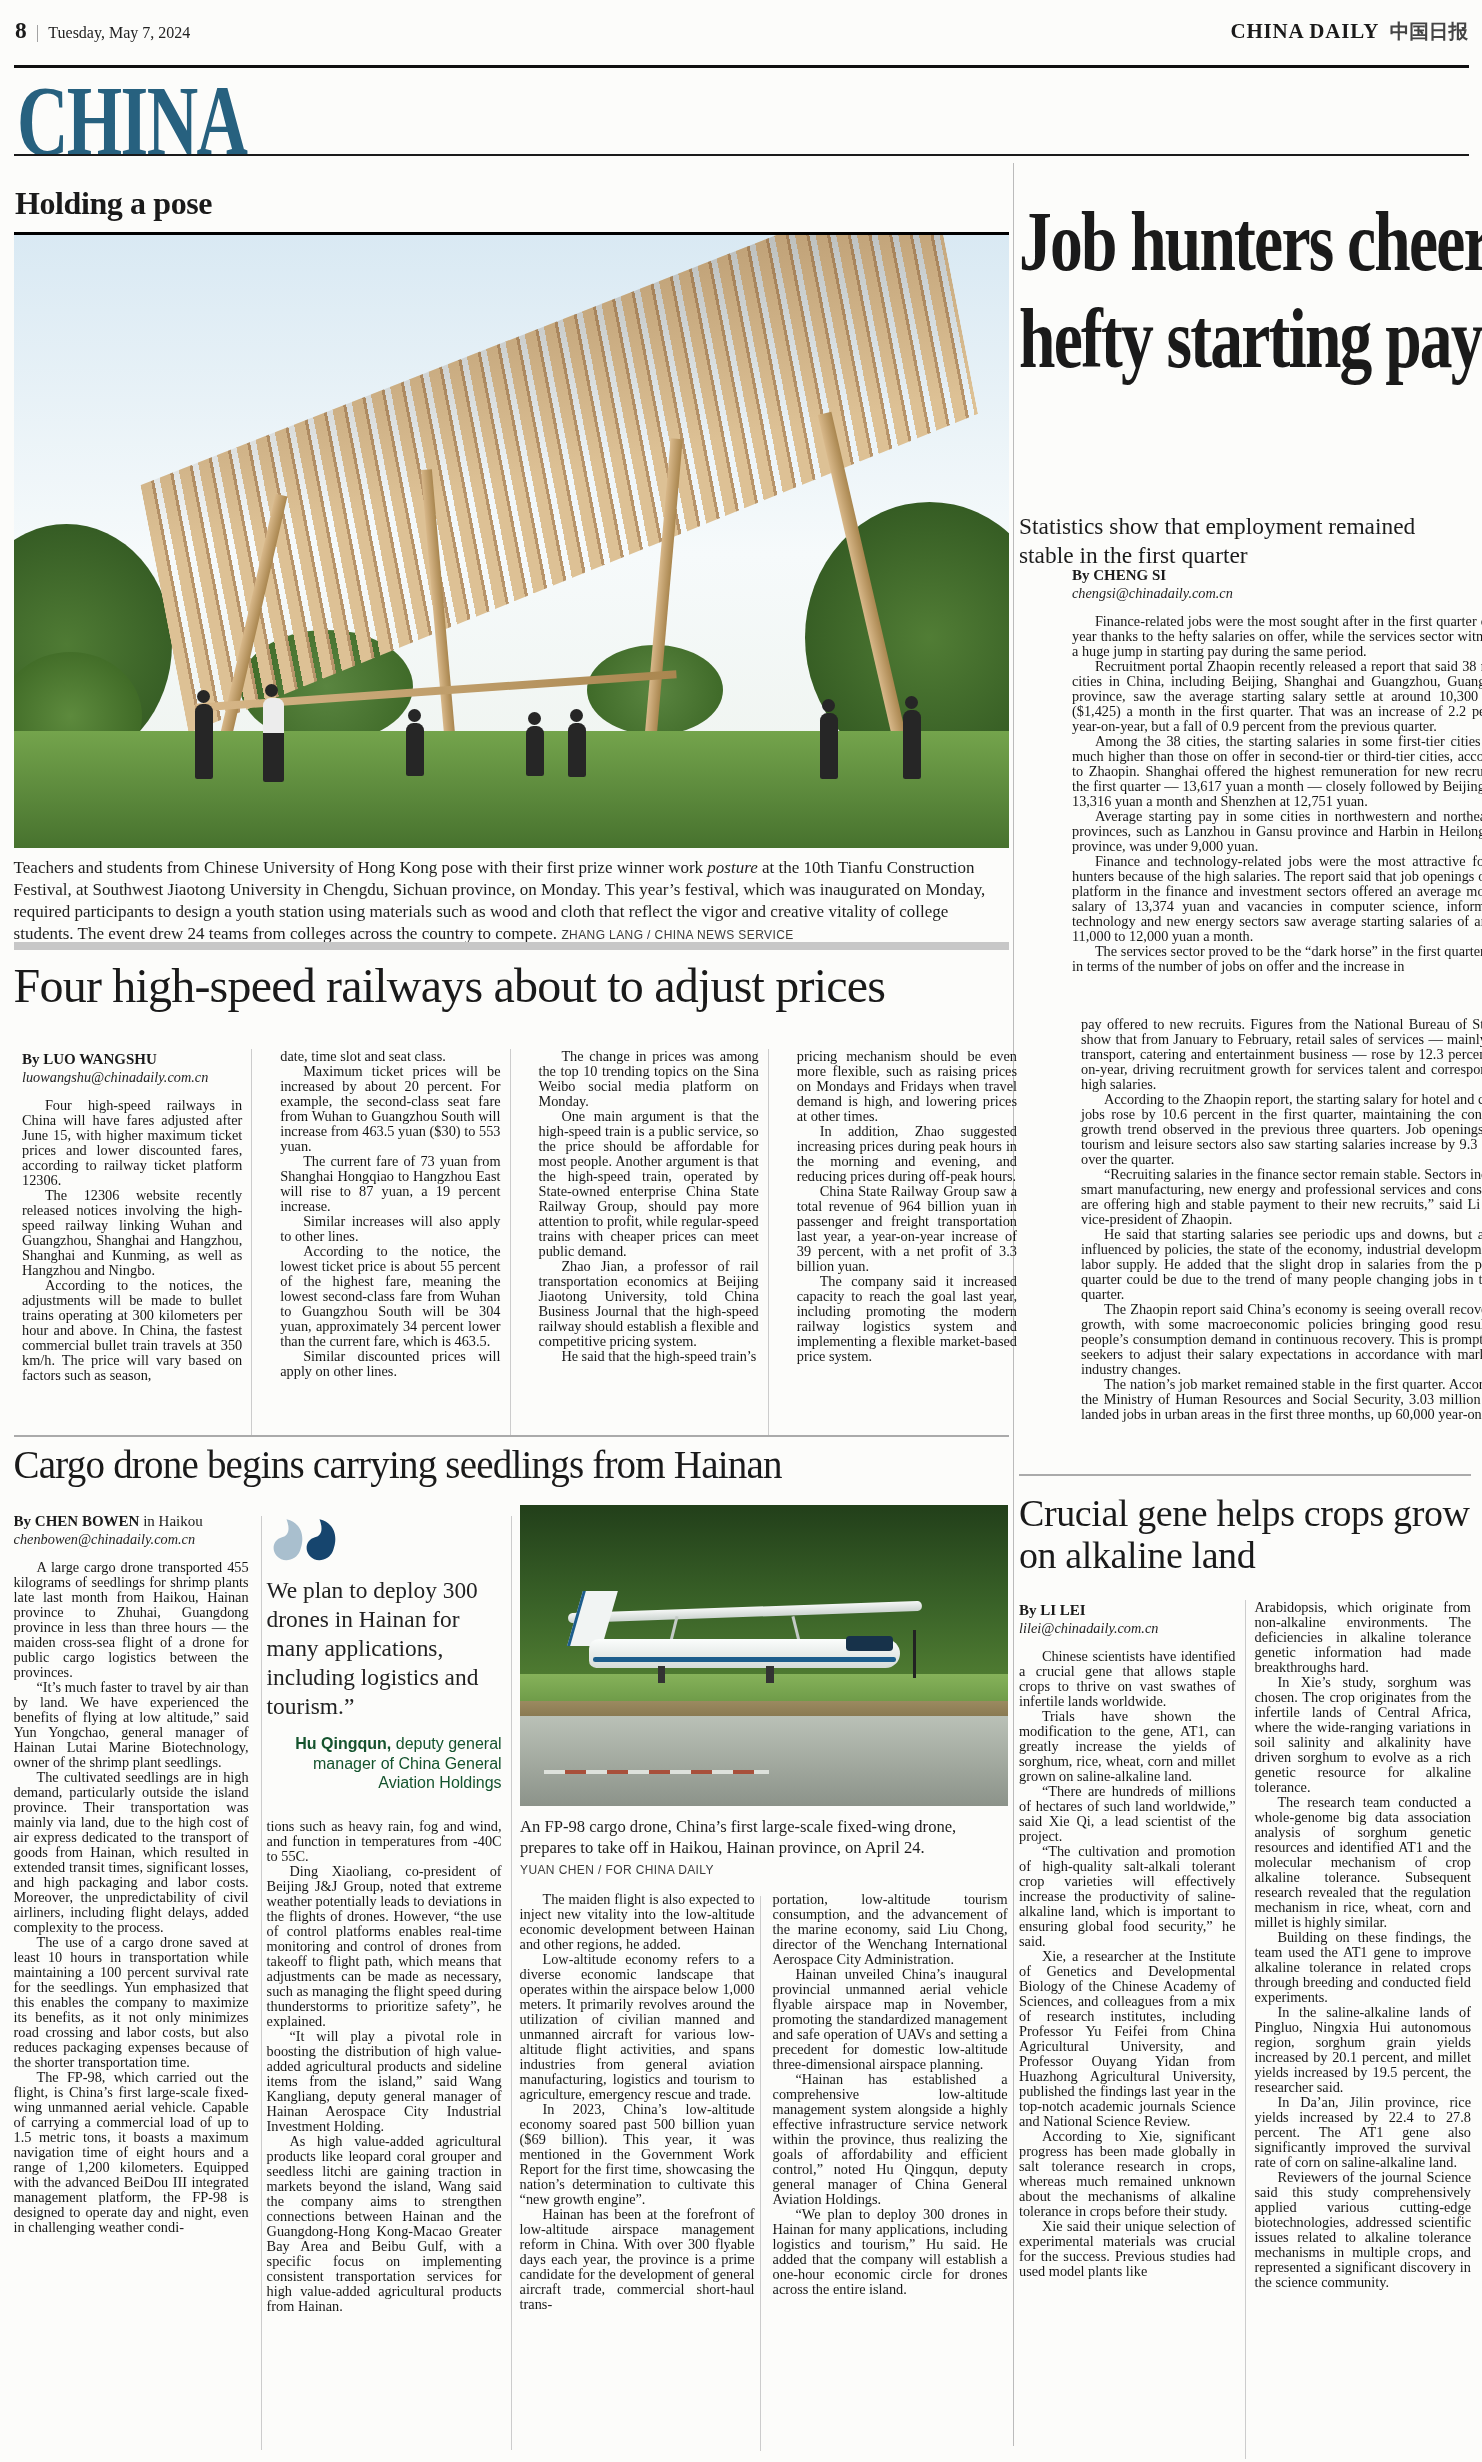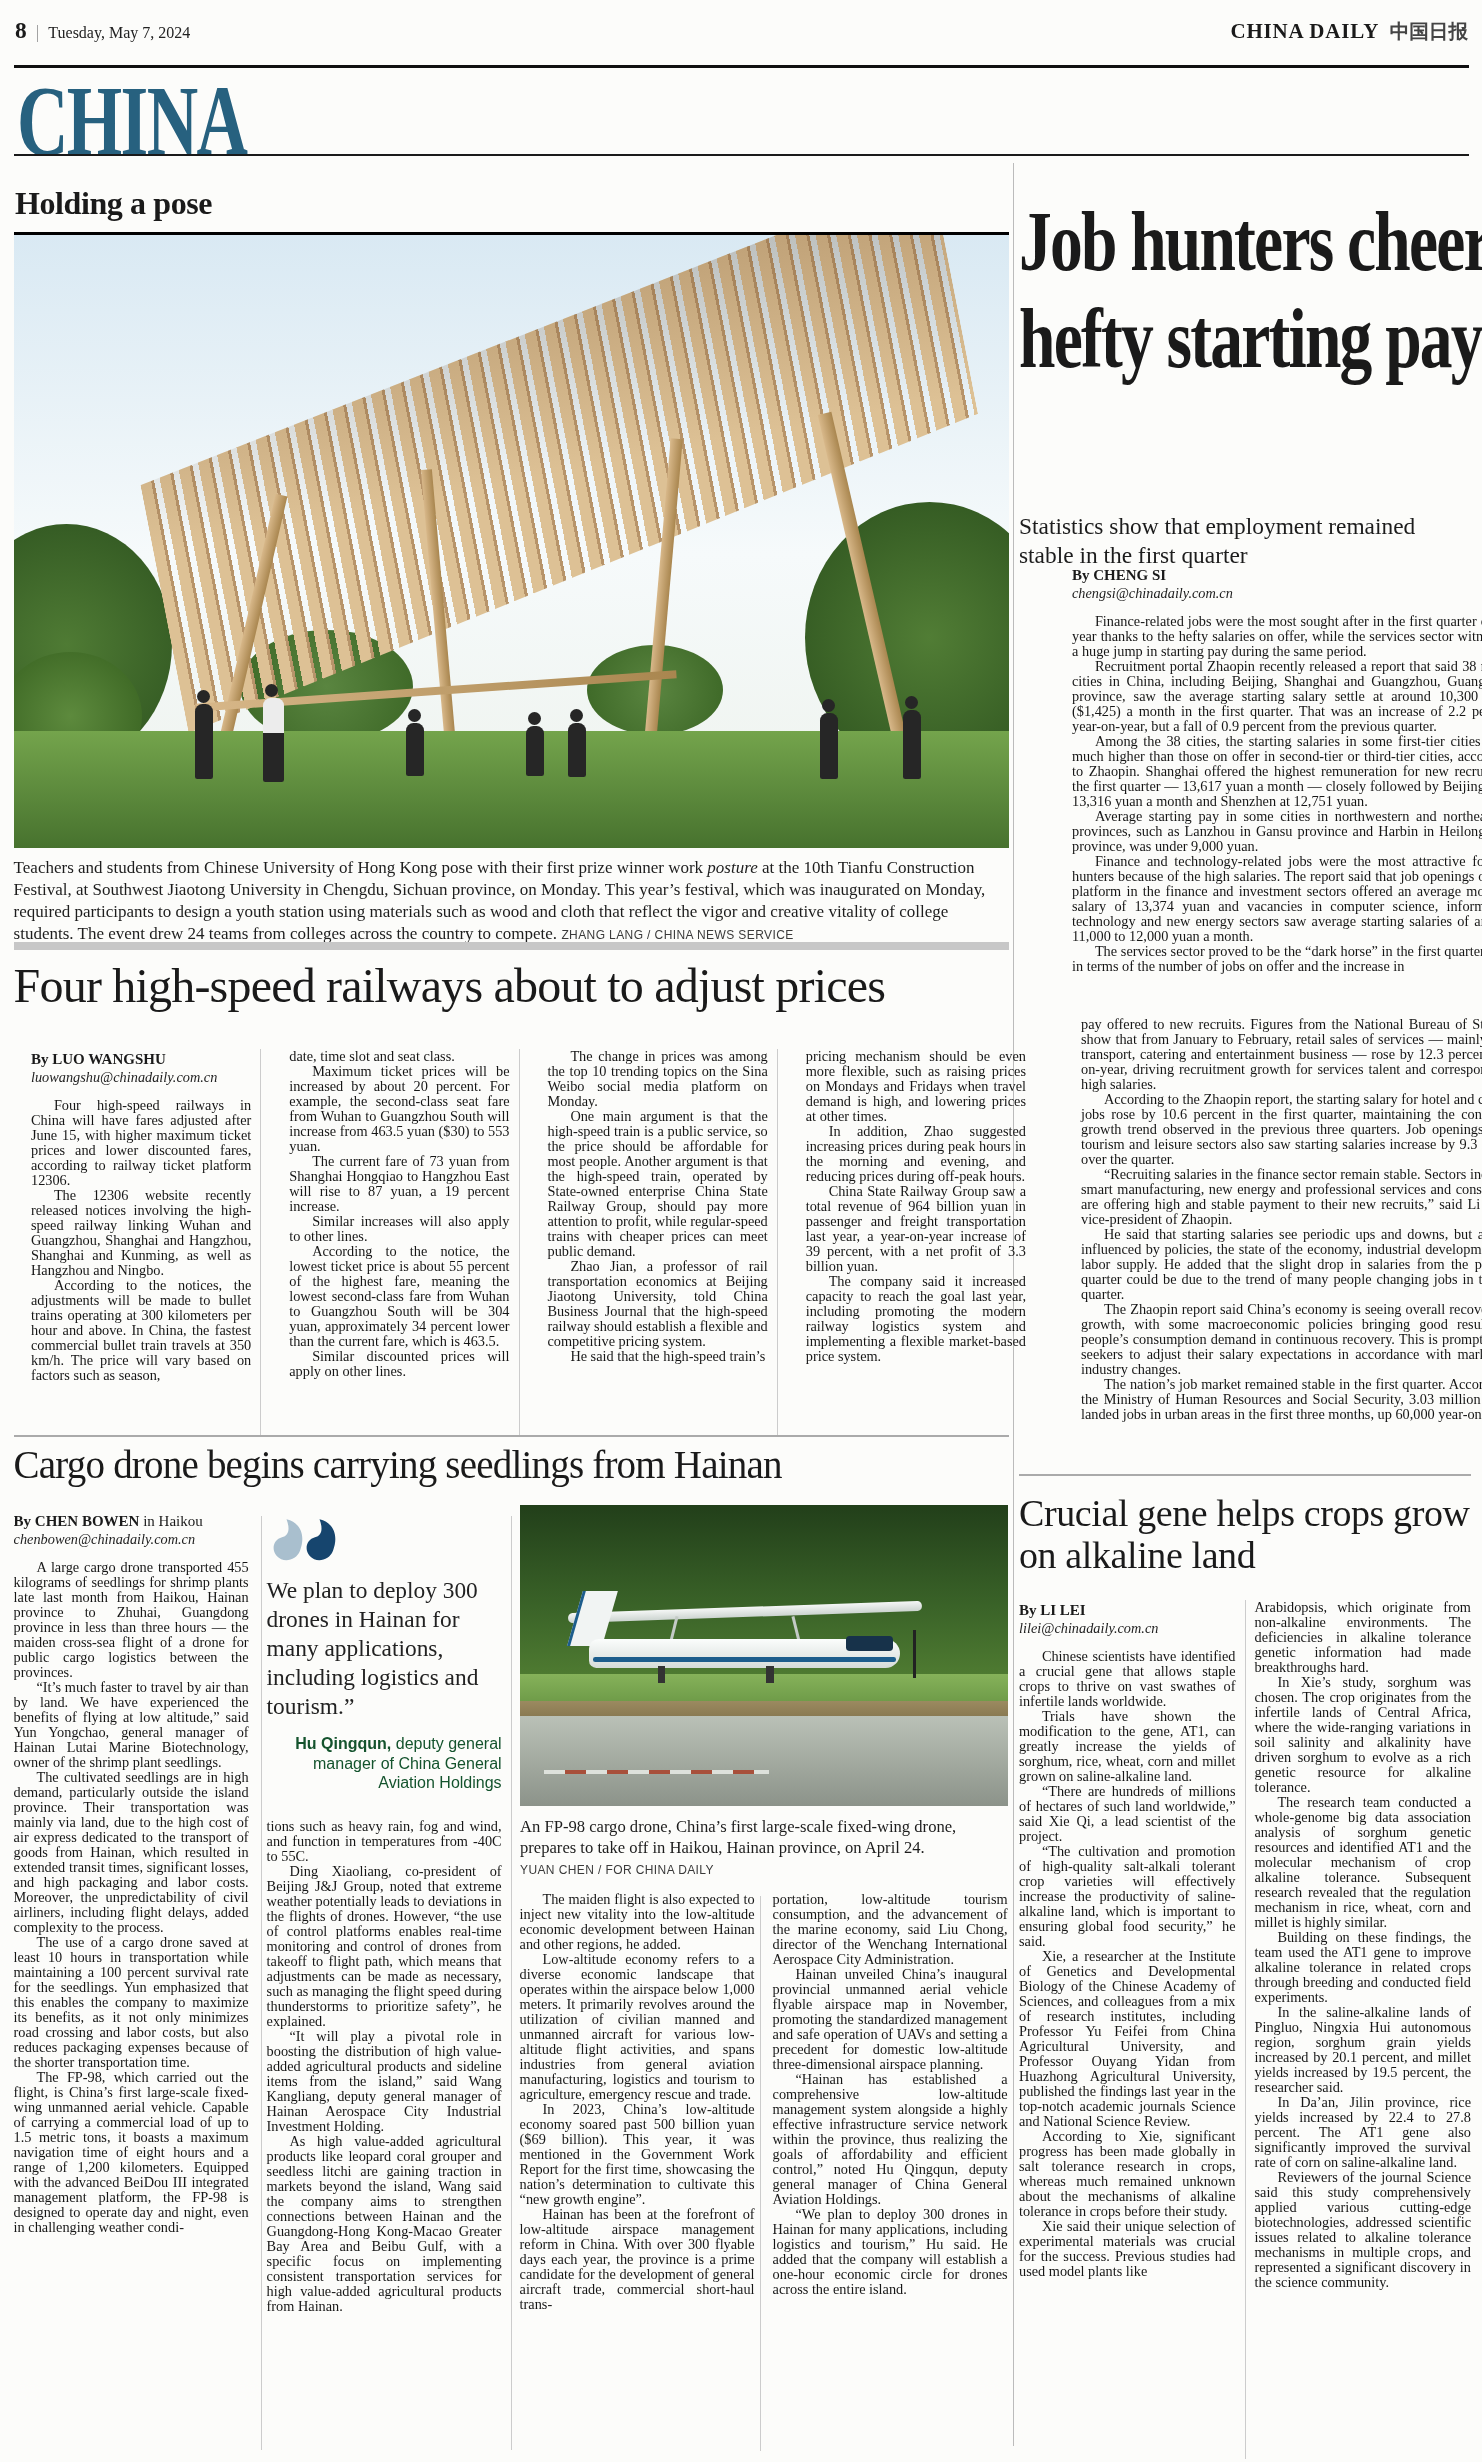--- a/index.html
+++ b/index.html
@@ -59,21 +59,21 @@
   
   .bodycols p{margin:0;font-size:14.3px;line-height:15px;text-align:justify;text-indent:1.6em;color:#161616;}
   .bodycols p.cont{text-indent:0;}
   .byline{margin:1.5px 0 12px 0;}
   .byline-name{font-weight:bold;font-size:15px;}
   .byline-loc{font-size:15px;}
   .byline-email{display:block;font-style:italic;font-size:14.3px;margin-top:1.5px;color:#222;}
 
   .graybar{position:absolute;top:942px;left:13.6px;width:995px;height:8.3px;background:#c7c7c7;}
   .h-rail{position:absolute;top:961px;left:13.6px;width:995px;font-size:48px;font-weight:400;letter-spacing:-0.8px;line-height:1.05;}
-  .rail-body{position:absolute;top:1049px;left:31px;width:995px;height:386px;display:flex;overflow:hidden;gap:19px;}
+  .rail-body{position:absolute;top:1049px;left:22px;width:995px;height:386px;display:flex;overflow:hidden;gap:19px;}
   .rail-body .col{flex:1 1 0;padding:0 9px;border-right:0.8px solid #ccc;}
   .rail-body .col:first-child{padding-left:0;}
   .rail-body .col:last-child{border-right:none;padding-right:0;}
   .rule-art{position:absolute;background:#aaa;height:1.5px;}
   .rule-rail{top:1435px;left:13.6px;width:995px;}
 
   
   .h-cargo{position:absolute;top:1445px;left:13.6px;width:995px;font-size:39px;font-weight:400;letter-spacing:-0.8px;line-height:1.05;}
   .cargo-body{position:absolute;top:1511px;left:13.6px;width:995px;height:951px;display:flex;overflow:hidden;}
   .cargo-body .ccol{width:235px;margin-right:18px;}

